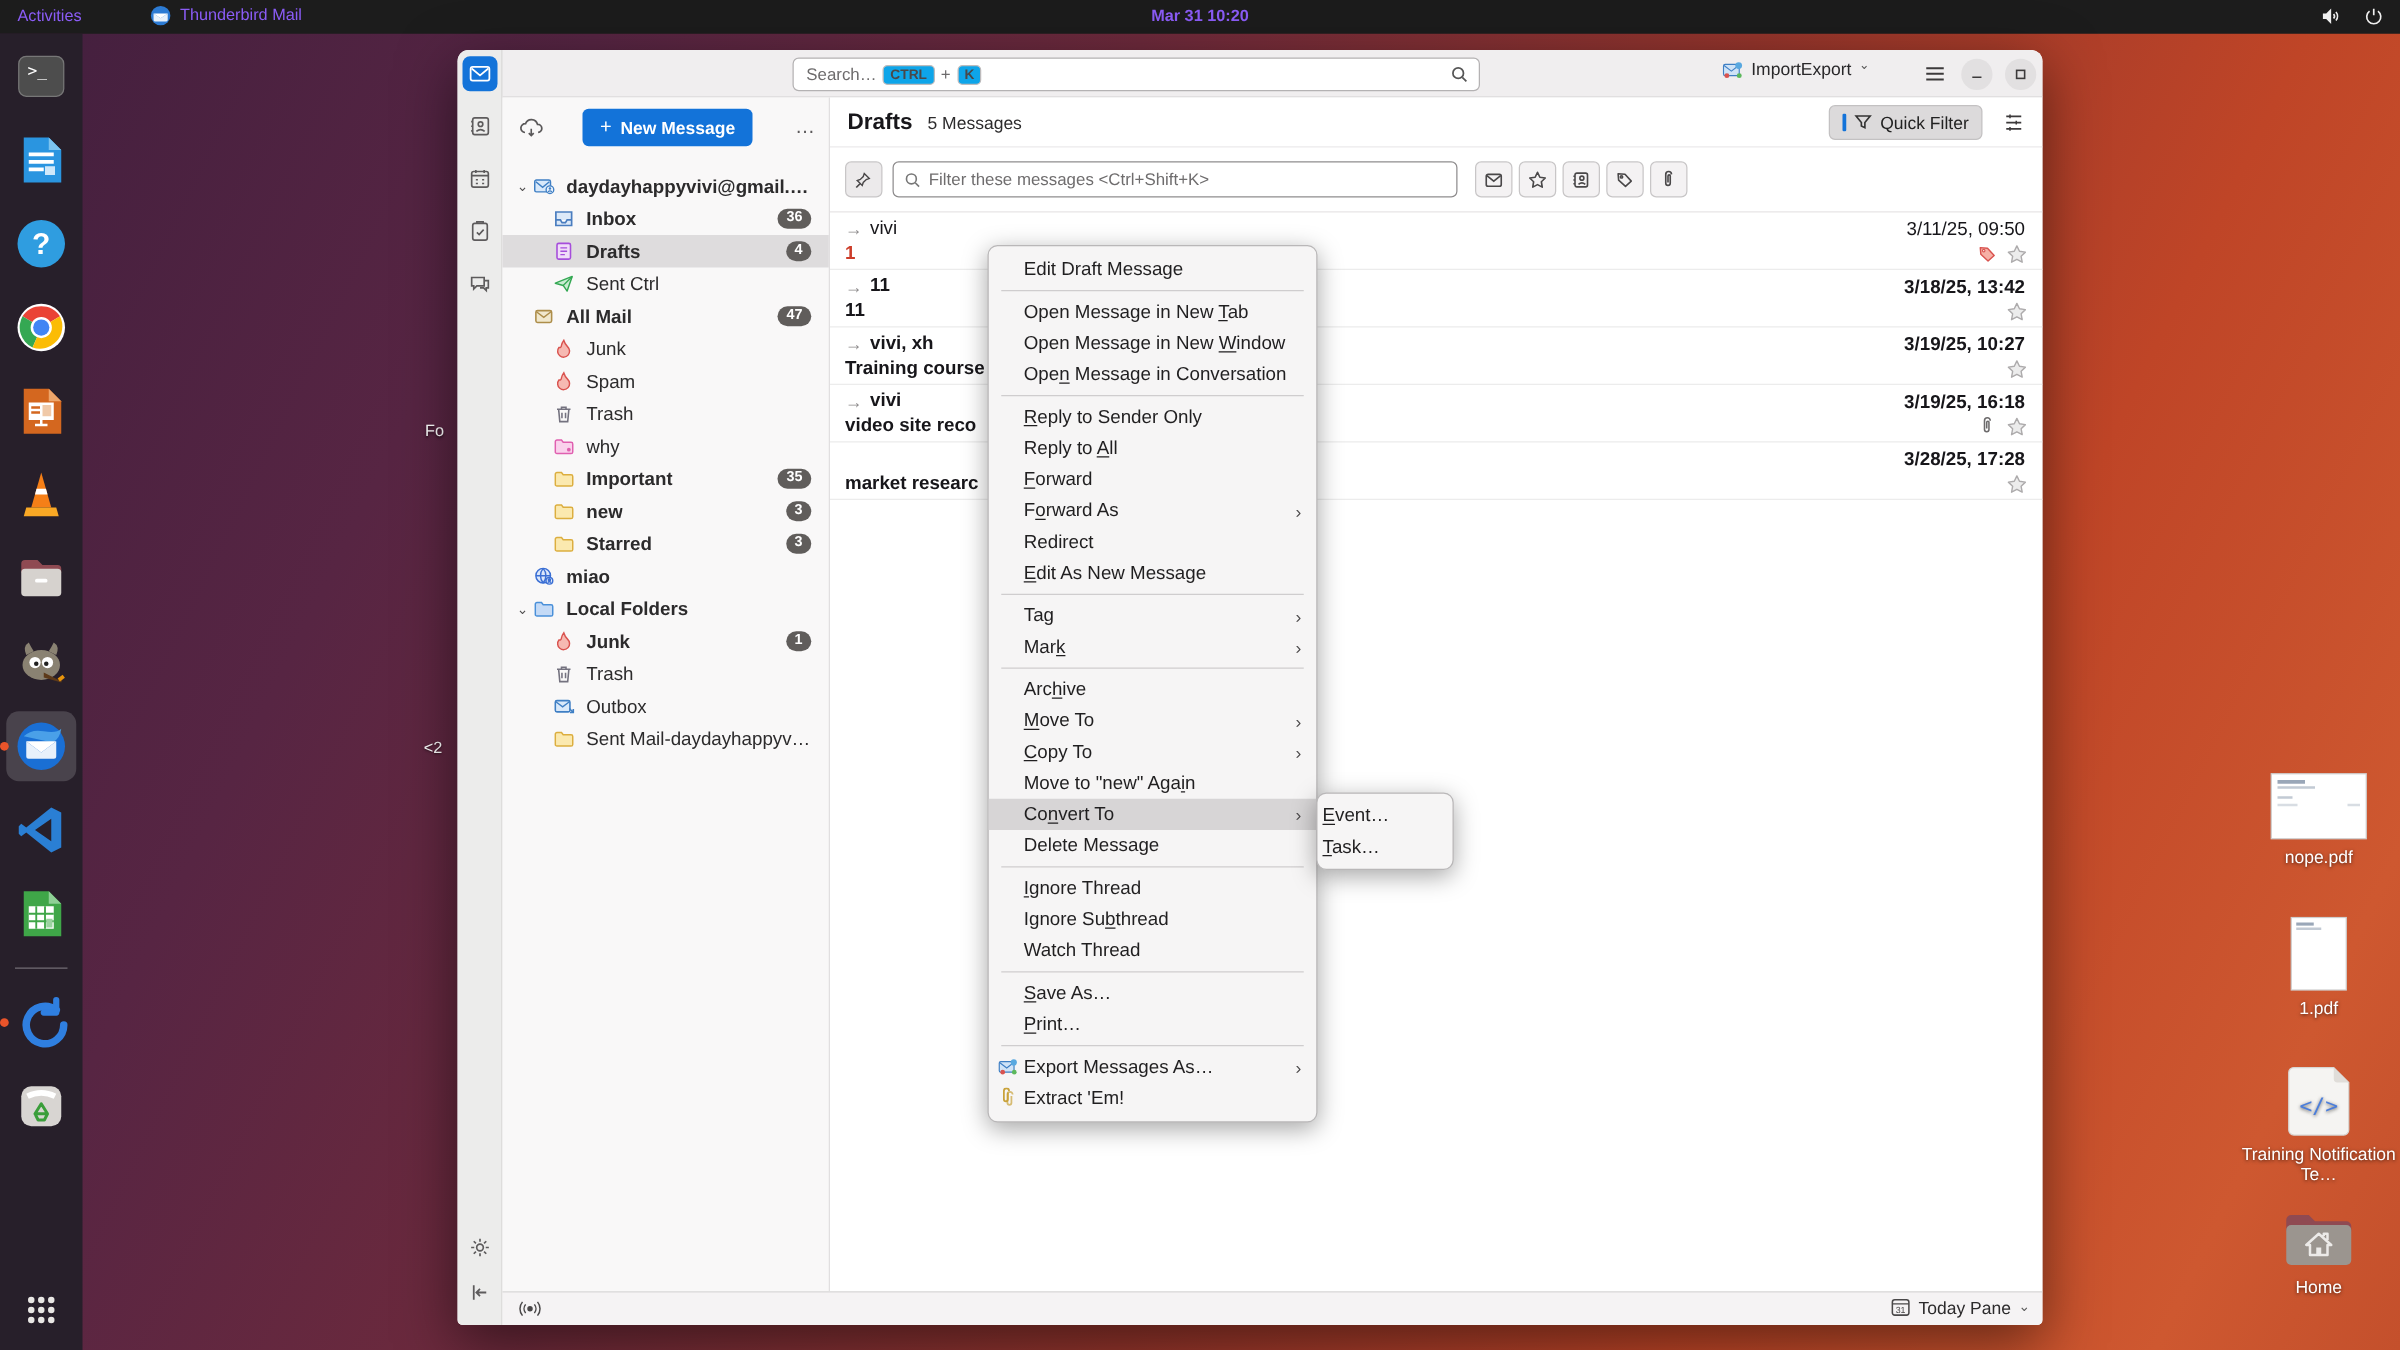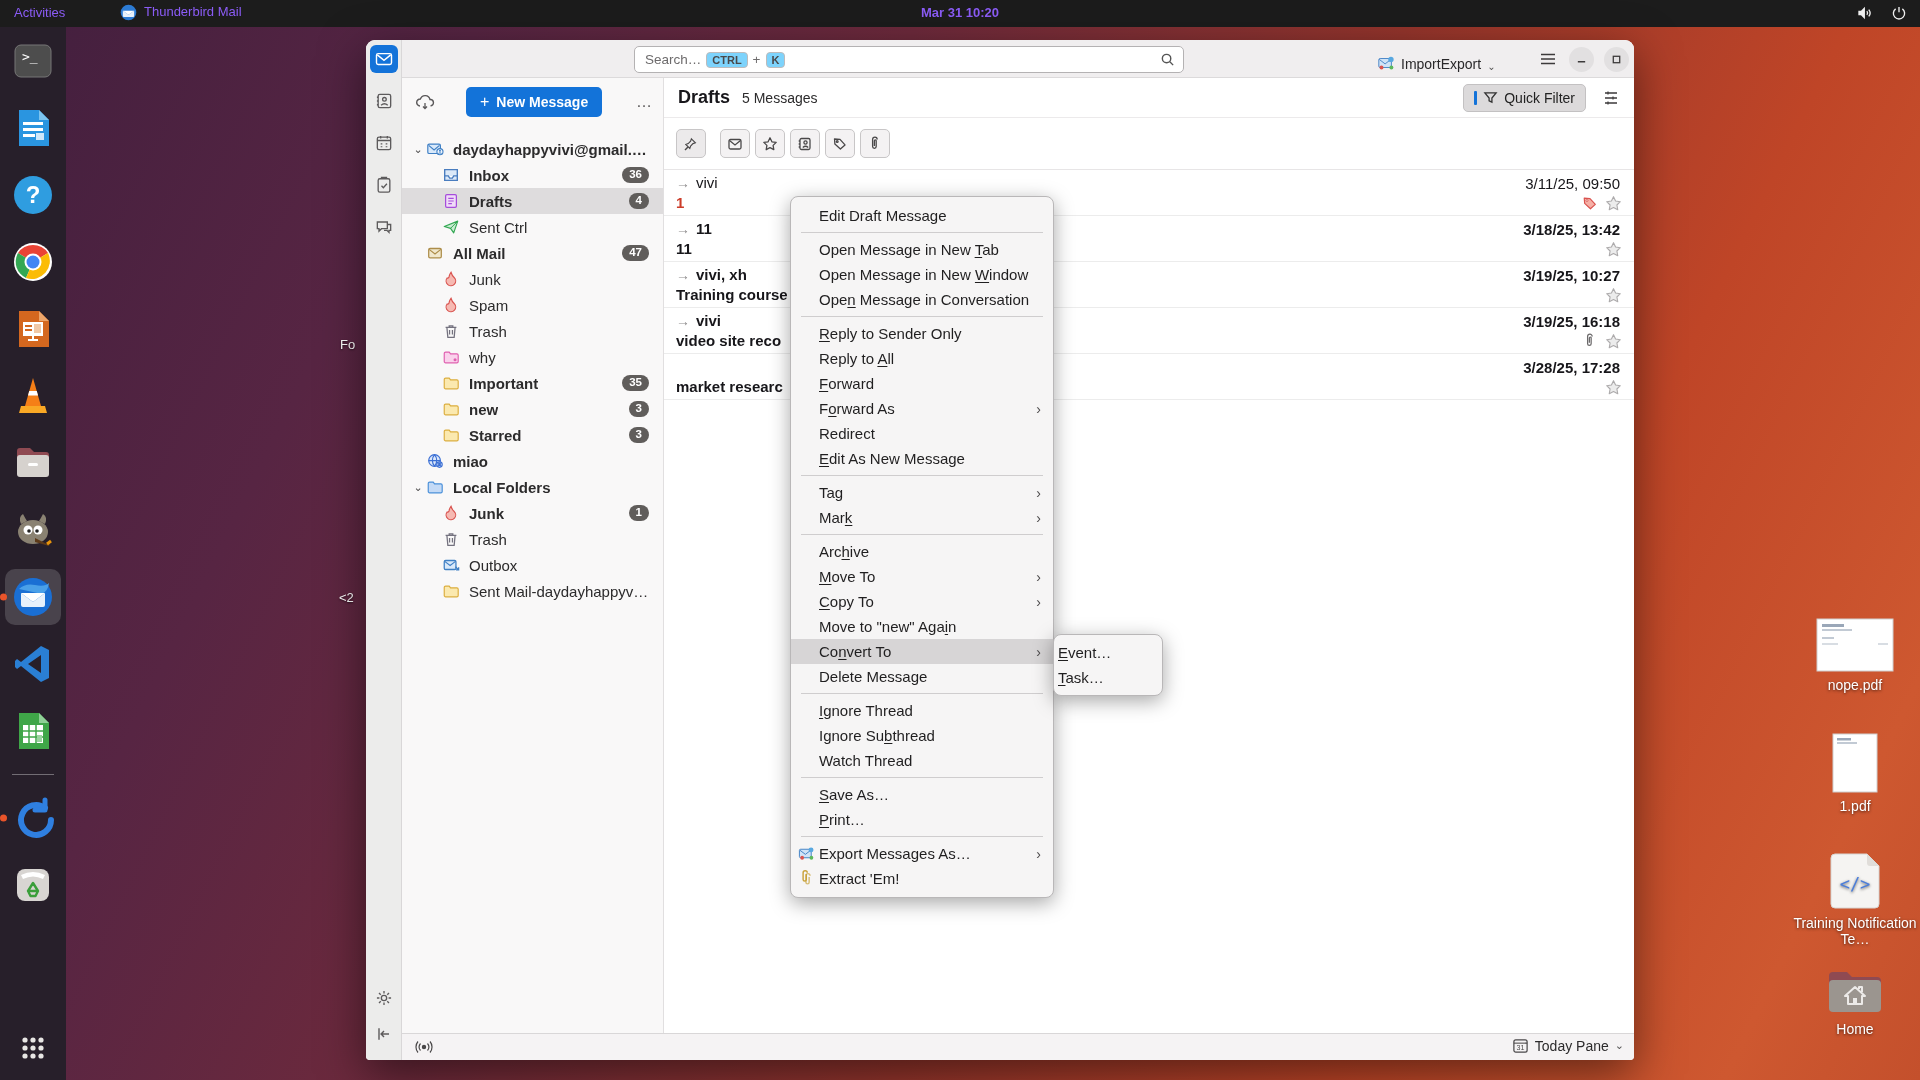--- a/index.html
+++ b/index.html
@@ -30,23 +30,23 @@
 
   
   .desk-icon { position:absolute; width:130px; display:flex; flex-direction:column; align-items:center; gap:5px; color:#fff; font-size:14px; text-align:center; text-shadow:0 1px 3px rgba(0,0,0,.65); }
   .desk-icon .lbl { line-height:1.15; max-width:128px; }
   .desk-frag { position:absolute; color:#fff; font-size:13px; text-shadow:0 1px 2px rgba(0,0,0,.6); }
 
   
   .win { position:absolute; left:366px; top:40px; width:1268px; height:1020px; background:#fff; border-radius:9px 9px 4px 4px; box-shadow:0 14px 46px rgba(0,0,0,.5); overflow:hidden; }
   .titlebar { position:absolute; left:36px; top:0; right:0; height:38px; background:#f0eeef; border-bottom:1px solid #dcdadb; }
   .searchbox { position:absolute; left:232px; top:6px; width:550px; height:27px; background:#fff; border:1px solid #b4b2b3; border-radius:5px; display:flex; align-items:center; padding:0 8px 0 10px; color:#6d6b6c; font-size:13.5px; gap:5px; }
-  .searchbox kbd { background:#7dd3fc; border:1px solid #bdbbbc; border-radius:4px; font-family:inherit; font-size:11px; font-weight:bold; padding:1px 5px; color:#4a4849; }
+  .searchbox kbd { background:#0ea5e9; border:1px solid #bdbbbc; border-radius:4px; font-family:inherit; font-size:11px; font-weight:bold; padding:1px 5px; color:#4a4849; }
   .searchbox .mag { margin-left:auto; width:15px; height:15px; }
-  .impexp { position:absolute; left:975px; top:7px; height:25px; display:flex; align-items:flex-end; gap:6px; font-size:14px; color:#29282a; }
+  .impexp { position:absolute; left:975px; top:7px; height:25px; display:flex; align-items:flex-start; gap:6px; font-size:14px; color:#29282a; }
   .impexp .ic { width:18px; height:18px; }
   .tb-btn { position:absolute; top:7px; width:25px; height:25px; border-radius:50%; background:#e2e0e1; display:flex; align-items:center; justify-content:center; color:#3c3a3b; }
   .hamburger { position:absolute; left:1136px; top:9px; width:20px; height:20px; }
 
   .rail { position:absolute; left:0; top:0; width:36px; height:1020px; background:#ececeb; border-right:1px solid #d9d7d8; display:flex; flex-direction:column; align-items:center; padding:5px 0 16px; }
   .rail .space { width:28px; height:28px; border-radius:6px; display:flex; align-items:center; justify-content:center; margin-bottom:14px; }
   .rail .space .ic { width:20px; height:20px; }
   .rail .space.active { background:var(--accent); }
   .rail .bottom { margin-top:auto; display:flex; flex-direction:column; gap:16px; align-items:center; }
   .rail .bottom .ic { width:20px; height:20px; }
@@ -675,20 +675,29 @@
       </div>
       <div class="filter-bar">
         <span class="sq-btn">
             <span class="ic">
               <svg viewBox="0 0 16 16" fill="none" stroke="#4a4849" stroke-width="1.4">
                 <path d="M9 2 l5 5 -3 1 -3 3 -1 3 -5-5 3-1 3-3 Z" transform="scale(.8) translate(1.5,1.5)"></path>
                 <path d="M5 11 l-3 3"></path>
               </svg>
             </span>
           </span>
+        <span class="filter-input">
+          <span class="ic">
+              <svg viewBox="0 0 16 16" fill="none" stroke="#777" stroke-width="1.5">
+                <circle cx="7" cy="7" r="4.5"></circle>
+                <path d="M10.5 10.5 L14 14"></path>
+              </svg>
+            </span>
+          <input type="text" placeholder="Filter these messages &lt;Ctrl+Shift+K&gt;" style="">
+        </span>
         <span class="toggles" id="filter-toggles">
             <span class="sq-btn">
               <span class="ic">
                 <svg viewBox="0 0 16 16" fill="none" stroke="#4a4849" stroke-width="1.3">
                   <rect x="2" y="3.5" width="12" height="9.5" rx="1.5"></rect>
                   <path d="M2.5 4.5 L8 9 l5.5-4.5"></path>
                 </svg>
               </span>
             </span>
             <span class="sq-btn">

